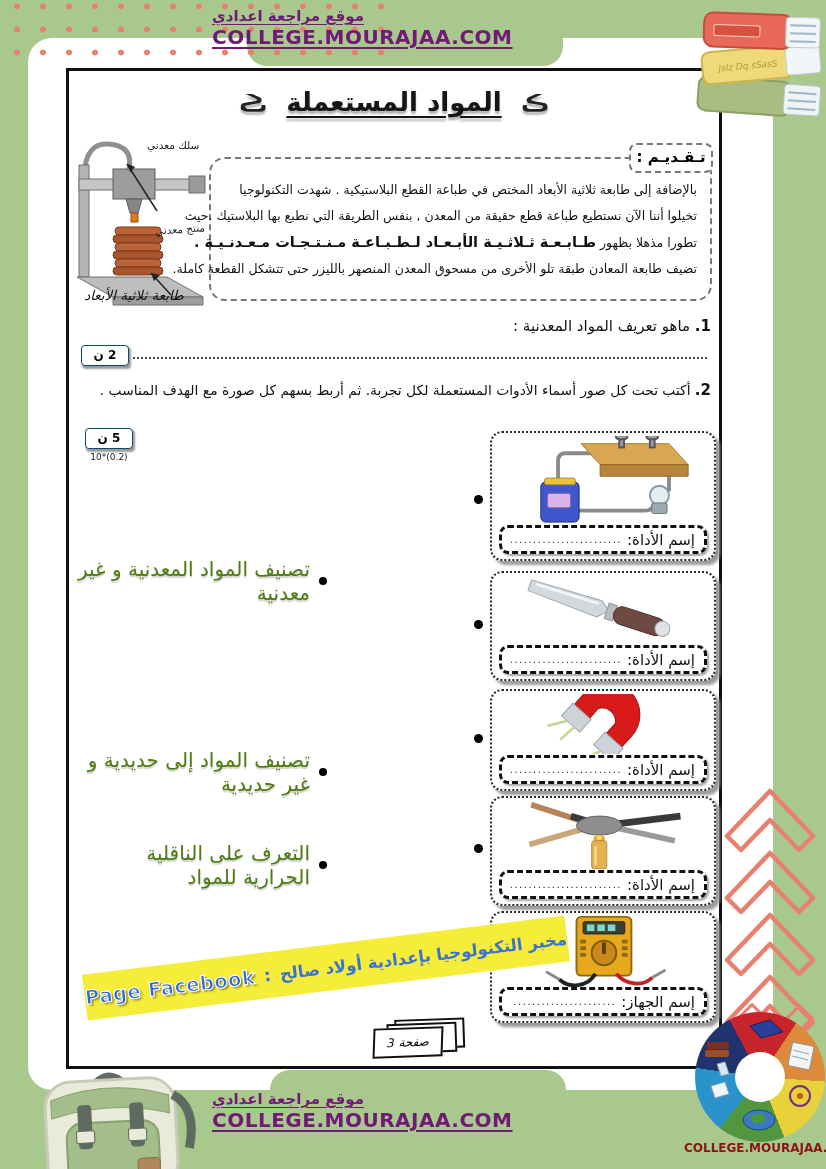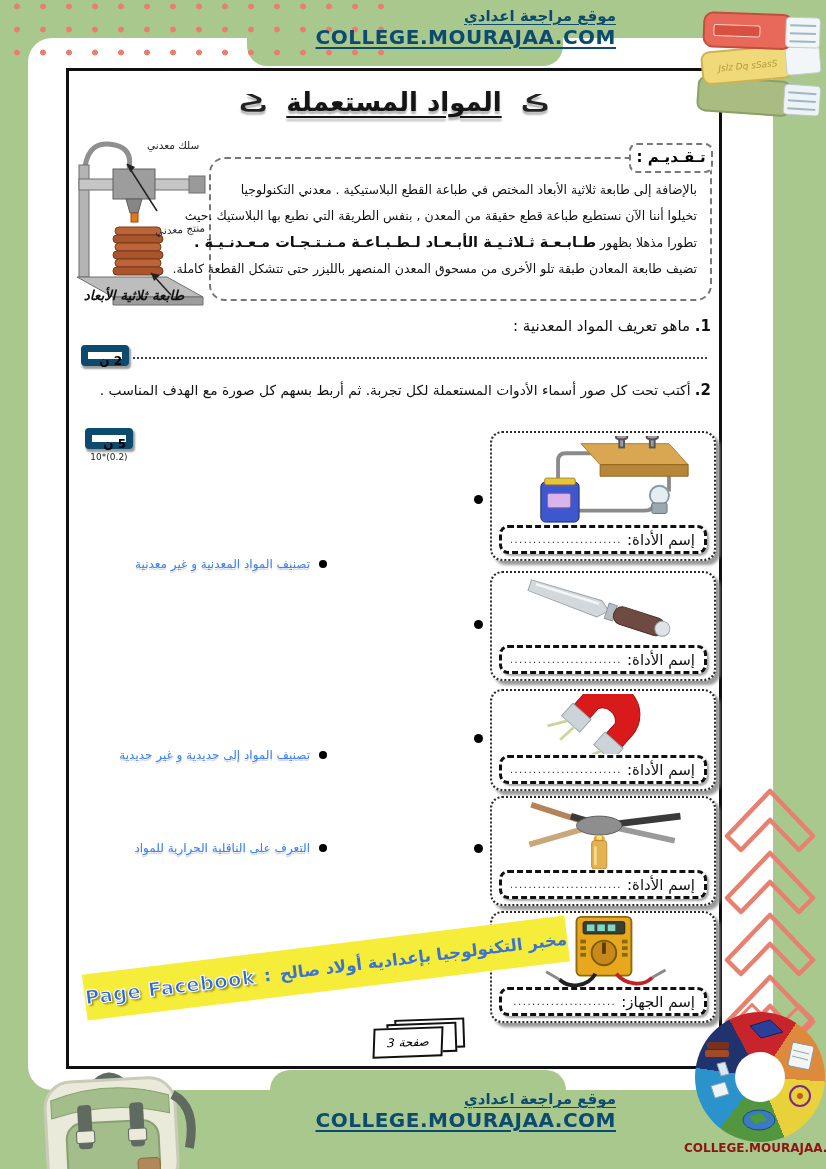--- a/index.html
+++ b/index.html
@@ -6,21 +6,21 @@
   .canvas{position:relative;width:826px;height:1169px;background:#a9c88e;overflow:hidden;
           font-family:"DejaVu Sans",sans-serif;}
 
   
   .page{position:absolute;left:28px;top:38px;width:745px;height:1052px;background:#fff;border-radius:24px;z-index:1;}
   .dots-overlay{position:absolute;left:0;top:0;width:392px;height:62px;z-index:5;
     background-image:radial-gradient(circle,#e8806f 2.6px,rgba(0,0,0,0) 3.3px);
     background-size:26px 23px;background-position:4px -5px;}
   .header-tab{position:absolute;left:247px;top:0;width:316px;height:66px;background:#a9c88e;
     border-radius:0 0 20px 20px;z-index:2;}
-  .banner-text{position:absolute;left:206px;width:410px;text-align:right;color:#0c4a6e;z-index:6;}
+  .banner-text{position:absolute;left:212px;width:410px;text-align:left;color:#701a75;z-index:6;}
   .banner-text.top{top:7px;} .banner-text.bottom{top:1090px;}
   .site-ar{font-size:15px;font-weight:bold;text-decoration:underline;text-underline-offset:3px;}
   .site-url{font-size:20px;font-weight:bold;text-decoration:underline;text-underline-offset:3px;letter-spacing:.5px;}
   .footer-tab{position:absolute;left:270px;top:1070px;width:296px;height:99px;background:#a9c88e;
     border-radius:20px 20px 0 0;z-index:4;}
 
   
   .doc{position:absolute;left:66px;top:68px;width:650px;height:995px;border:3px solid #101010;background:#fff;z-index:3;}
   .doc *{box-sizing:border-box;}
 
@@ -30,49 +30,49 @@
     text-shadow:0 3px 2px rgba(0,0,0,.3);letter-spacing:1px;margin-top:31px;}
   .orn{font-size:22px;color:#222;text-shadow:0 3px 2px rgba(0,0,0,.3);margin:0 14px;display:inline-block;}
   .orn.mirror{transform:scaleX(-1);}
 
   
   .printer{position:absolute;left:2px;top:64px;width:142px;height:178px;}
   .printer-label{position:absolute;font-size:10.5px;color:#222;white-space:nowrap;direction:rtl;}
   .lbl-wire{left:78px;top:68px;}
   .lbl-product{left:86px;top:152px;transform:rotate(-4deg);}
   .printer-caption{position:absolute;left:0px;top:216px;width:130px;text-align:center;direction:rtl;
-    font-size:13.5px;font-weight:bold;font-style:italic;color:#111;}
+    font-size:13.5px;font-weight:normal;font-style:italic;color:#111;}
 
   
   .intro-box{position:absolute;left:140px;top:86px;width:503px;height:144px;border:2px dashed #777;
     border-radius:16px;background:#fff;}
   .intro-head{position:absolute;left:560px;top:72px;width:84px;height:30px;border:2px dashed #777;
     border-radius:8px;background:#fff;z-index:2;text-align:center;line-height:25px;font-weight:bold;
     font-size:15px;direction:rtl;}
   .intro-text{position:absolute;left:146px;top:98px;width:492px;direction:rtl;text-align:right;
     padding:8px 10px 0 6px;color:#111;}
   .intro-line{font-size:12.5px;line-height:26px;white-space:nowrap;}
   .intro-bold{font-size:14.5px;font-weight:bold;letter-spacing:.5px;}
 
   
   .q-row{position:absolute;direction:rtl;right:8px;width:632px;color:#111;white-space:nowrap;}
   .q1-row{top:246px;font-size:15px;}
   .q2-row{top:310px;font-size:13.8px;}
   .q-num{font-weight:bold;font-size:15px;}
   .answer-line{position:absolute;left:64px;top:286px;width:574px;border-bottom:2.5px dotted #444;height:2px;}
-  .points-box{position:absolute;width:48px;height:21px;background:#fff;border:7px solid #0c4a6e;
+  .points-box{position:absolute;width:48px;height:21px;background:#fff;border:1px solid #0c4a6e;
     border-radius:4px;box-shadow:1.5px 2.5px 2px rgba(0,0,0,.4);font-size:12px;font-weight:bold;
-    text-align:right;line-height:19px;direction:rtl;}
+    text-align:center;line-height:19px;direction:rtl;}
   .q1-points{left:12px;top:274px;}
   .q2-points{left:16px;top:357px;}
   .points-note{position:absolute;left:6px;top:381px;width:68px;text-align:center;font-size:9px;color:#222;}
 
   
   .objective{position:absolute;left:8px;width:250px;direction:rtl;display:flex;align-items:center;gap:9px;
-    font-size:12px;color:#3b82f6;text-shadow:0 1.5px 1px rgba(0,0,0,.18);}
+    font-size:20px;color:#4d7c0f;text-shadow:0 1.5px 1px rgba(0,0,0,.18);}
   .obj1{top:486px;} .obj2{top:580px;} .obj3{top:677px;} .obj4{top:770px;}
   .bullet{width:8px;height:8px;background:#000;border-radius:50%;flex:0 0 auto;}
 
   
   .tool-box{position:absolute;left:421px;width:226px;border:2px dotted #2a2a2a;border-radius:12px;
     background:#fff;box-shadow:4px 4px 3px #9a9a9a;}
   .b1{top:360px;height:130px;} .b2{top:500px;height:110px;} .b3{top:618px;height:102px;}
   .b4{top:725px;height:110px;} .b5{top:840px;height:112px;}
   .tool-img{position:absolute;left:0;top:2px;right:0;bottom:34px;display:flex;align-items:center;justify-content:center;}
   .tool-label{position:absolute;left:7px;right:7px;bottom:5px;height:29px;border:3px dashed #111;
@@ -183,21 +183,21 @@
       <path d="M100,160 L80,138" stroke="#222" stroke-width="1.5"></path>
       <polygon points="80,138 89,140 83,146" fill="#222"></polygon>
     </svg>
     <span class="printer-label lbl-wire">سلك معدني</span>
     <span class="printer-label lbl-product">منتج معدني</span>
     <div class="printer-caption">طابعة ثلاثية الأبعاد</div>
 
     <div class="intro-box"></div>
     <div class="intro-head">تـقـديـم :</div>
     <div class="intro-text">
-      <div class="intro-line">بالإضافة إلى طابعة ثلاثية الأبعاد المختص في طباعة القطع البلاستيكية . معدني التكنولوجيا</div>
+      <div class="intro-line">بالإضافة إلى طابعة ثلاثية الأبعاد المختص في طباعة القطع البلاستيكية . شهدت التكنولوجيا</div>
       <div class="intro-line">تخيلوا أننا الآن نستطيع طباعة قطع حقيقة من المعدن , بنفس الطريقة التي نطبع بها البلاستيك .حيث</div>
       <div class="intro-line">
         <span>تطورا مذهلا بظهور</span>
         <span class="intro-bold">طـابـعـة ثـلاثـيـة الأبـعـاد لـطـبـاعـة مـنـتـجـات مـعـدنـيـة .</span>
       </div>
       <div class="intro-line">تضيف طابعة المعادن طبقة تلو الأخرى من مسحوق المعدن المنصهر بالليزر حتى تتشكل القطعة كاملة.</div>
     </div>
 
     <div class="q-row q1-row">
       <span class="q-num">1.</span>

